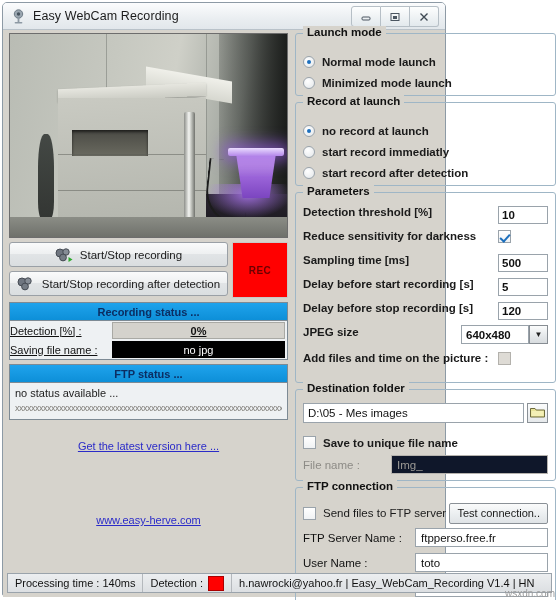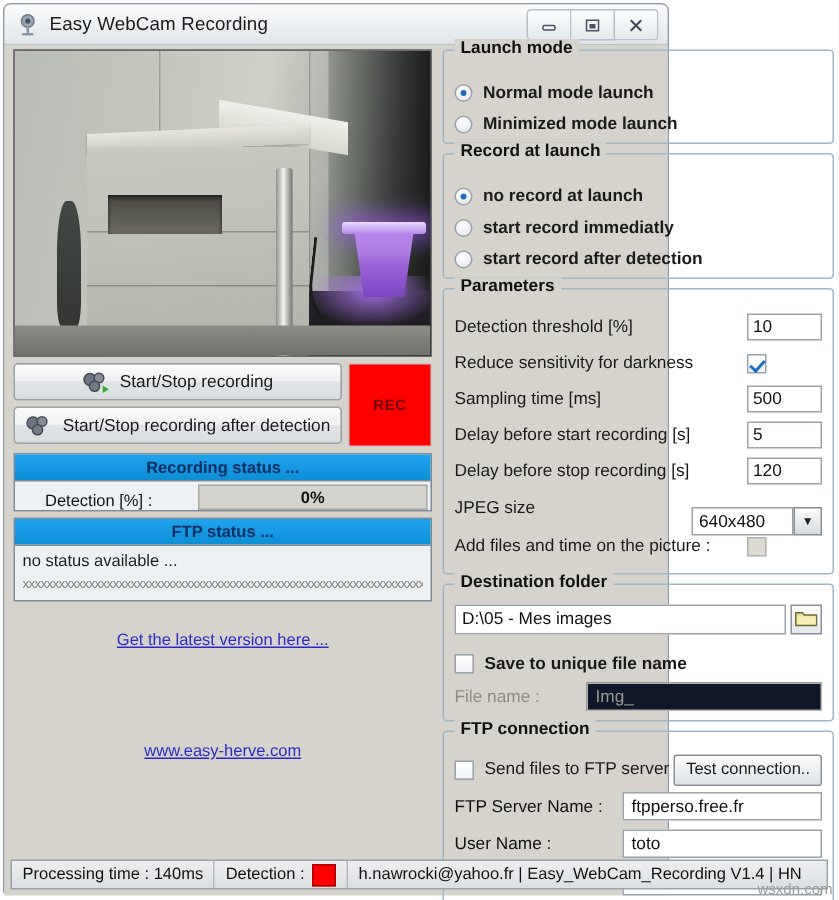--- a/index.html
+++ b/index.html
@@ -217,24 +217,25 @@
   .panel-head {
     height: 17px;
     background: linear-gradient(#1fa3ec,#0d8fd8);
     color: #0b2e63;
     font-weight: bold;
     font-size: 11px;
     display:flex; align-items:center; justify-content:center;
     border-bottom: 1px solid #7d8a94;
   }
   .status-row {
-    display:flex; align-items:flex-end;
+    display:flex; align-items:center;
     height: 19px;
-    padding-left: 20px;
-    box-sizing: border-box;
+    padding-left: 0;
+    box-sizing: border-box;
+    text-decoration: underline;
   }
   .status-label { width: 102px; font-size: 11px; }
   .status-val {
     flex: 1;
     height: 17px;
     margin-right: 2px;
     display:flex; align-items:center; justify-content:center;
     box-sizing: border-box;
     font-size: 11px;
   }
@@ -321,22 +322,23 @@
     left: 3px; top: 3px;
     width: 4px; height: 4px;
     border-radius: 50%;
     background: #1c6fbd;
   }
   .radio-label, .param-label, .field-label {
     font-size: 11.5px;
     color: #1a1a1a;
   }
   .param-row {
-    display: flex; align-items: center;
+    display: flex; 
     height: 24px;
+    font-weight: bold;
   }
   .param-label { flex: 1; }
   .tinput {
     width: 50px; height: 18px;
     box-sizing: border-box;
     border: 1px solid #9aa3ab;
     background: #ffffff;
     font-size: 11.5px;
     padding: 0 3px;
     display: flex; align-items: center;
@@ -558,20 +560,24 @@
             <span>REC</span>
           </div>
         </div>
 
         <div class="panel">
           <div class="panel-head">Recording status ...</div>
           <div class="status-row">
             <span class="status-label">Detection [%] :</span>
             <span class="status-val grey">0%</span>
           </div>
+          <div class="status-row">
+            <span class="status-label">Saving file name :</span>
+            <span class="status-val black">no jpg</span>
+          </div>
         </div>
 
         <div class="panel">
           <div class="panel-head">FTP status ...</div>
           <div class="ftp-body">
             <div class="ftp-line">no status available ...</div>
             <div class="ftp-dots">xxxxxxxxxxxxxxxxxxxxxxxxxxxxxxxxxxxxxxxxxxxxxxxxxxxxxxxxxxxxxxxxxxxxxxxxxxxxxxxxxxxxxxxxxxx</div>
           </div>
         </div>
 

